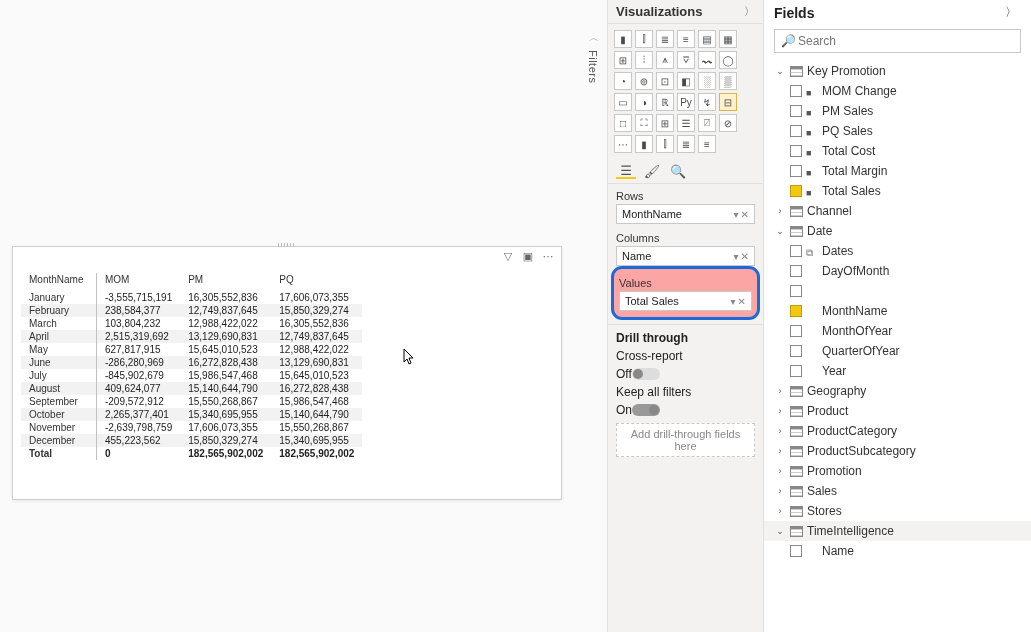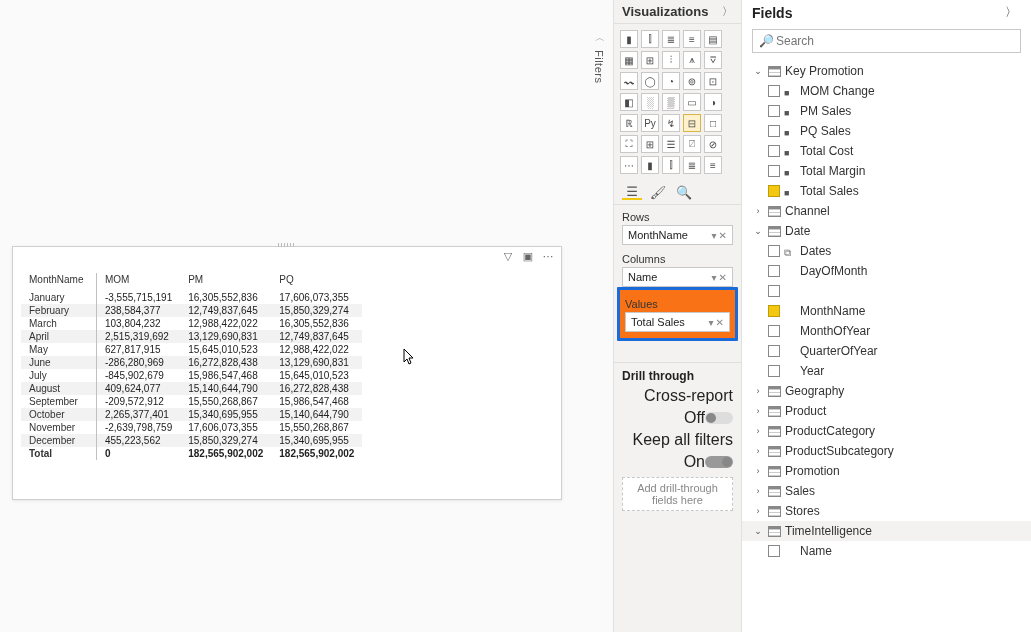--- a/index.html
+++ b/index.html
@@ -15,46 +15,46 @@
   .card-icon { width:14px; height:14px; display:flex; align-items:center;justify-content:center; color:#666; font-size:11px; cursor:pointer; }
   .matrix { position:absolute; left:8px; top:26px; right:8px; }
   .matrix table { border-collapse:collapse; width:auto; }
   .matrix th, .matrix td { padding:0 8px; font-size:10px; line-height:13px; text-align:left; white-space:nowrap; }
   .matrix th { text-align:left; color:#333; font-weight:400; padding-bottom:5px; }
   .matrix td.rowlabel { text-align:left; color:#333; padding-right:18px; }
   .matrix tr.stripe { background:#f2f2f2; }
   .matrix tr.total td { font-weight:700; }
   .col-divider { border-right:1px solid #c0c0c0; }
   
-  .viz-pane { width:128px; background:#f3f2f1; border-left:1px solid #e0e0e0; display:flex; flex-direction:column; font-size:11px; }
+  .viz-pane { width:156px; background:#f3f2f1; border-left:1px solid #e0e0e0; display:flex; flex-direction:column; font-size:11px; }
   .pane-header { display:flex; align-items:center; justify-content:space-between; padding:4px 8px; border-bottom:1px solid #e1dfdd;}
   .pane-title { font-weight:600; font-size:13px; color:#333; }
   .chevron { font-size:11px; color:#555; }
   .viz-grid { display:flex; flex-wrap:wrap; gap:3px; padding:6px 6px; }
   .viz-icon { width:18px; height:18px; background:#fff; border:1px solid #c8c8c8; display:flex;align-items:center;justify-content:center; font-size:10px; color:#4a4a4a; cursor:pointer; }
   .viz-icon.sel { background:#fff1cc; border-color:#d8b54a; }
   .tabs { display:flex; gap:6px; padding:4px 8px; border-bottom:1px solid #e1dfdd; }
   .tab-icon { width:20px; height:16px; display:flex;align-items:center;justify-content:center; cursor:pointer; color:#555; font-size:13px;}
   .tab-icon.active { border-bottom:2px solid #f2c811; }
   .field-well { padding:0 8px 4px 8px; }
   .well-label { font-size:11px; padding:6px 0 2px 0; color:#333; }
   .well-item { background:#fff; border:1px solid #c8c8c8; display:flex; align-items:center; justify-content:space-between; padding:3px 5px; height:20px; margin-bottom:2px; }
   .well-item .trailing { display:flex; gap:2px; }
   .well-item .micon { color:#888; cursor:pointer; font-size:10px; }
-  .values-block { border:3px solid #1a6bd9; border-radius:1px; padding:2px 5px 4px 5px; margin: -2px -5px 17px -5px; background:#f97316;}
+  .values-block { border:3px solid #1a6bd9; border-radius:11px; padding:2px 5px 4px 5px; margin: -2px -5px 0 -5px; background:#fca5a5;}
   .drill-header { font-weight:600; font-size:12px; padding:6px 8px 2px 8px; border-top:1px solid #e1dfdd; }
-  .drill-row { display:flex; align-items:center; justify-content:flex-end; padding:2px 8px; font-size:16px;}
+  .drill-row { display:flex; align-items:center; justify-content:flex-start; padding:2px 8px; font-size:12px;}
   .toggle { width:28px; height:12px; border-radius:6px; background:#ddd; position:relative; }
   .toggle .knob { position:absolute; width:10px; height:10px; border-radius:50%; background:#888; top:1px; }
   .toggle.off .knob { left:1px; }
   .toggle.on .knob { right:1px; }
   .toggle.on { background:#999; }
   .dropzone { margin:4px 8px; border:1px dashed #c8c8c8; color:#888; text-align:center; padding:4px; background:#fff;}
   
-  .fields-pane { width:290px; background:#fff; border-left:1px solid #e0e0e0; position:relative;}
+  .fields-pane { width:268px; background:#fff; border-left:1px solid #e0e0e0; position:relative;}
   .fields-header { display:flex; align-items:center; justify-content:space-between; padding:4px 10px; }
   .fields-title { font-weight:600; font-size:14px; }
   .search-box { margin:4px 10px; display:flex; align-items:center; border:1px solid #c8c8c8; background:#fff; padding:3px 6px;}
   .search-box input { border:0; outline:0; flex:1; font-size:12px; background:transparent;}
   .tree { padding:4px 0; overflow:auto; height:560px; }
   .tree-row { display:flex; align-items:center; padding:1px 10px; gap:4px; height:20px; cursor:default;}
   .tree-row.active { background:#f3f2f1; }
   .tree-row .ex { width:12px; color:#555; font-size:9px; text-align:center; cursor:pointer;}
   .tree-row .cb { width:12px; height:12px; border:1px solid #888; background:#fff; display:inline-block; cursor:pointer;}
   .tree-row .cb.checked { background:#f2c811; border-color:#c09c0a; }

